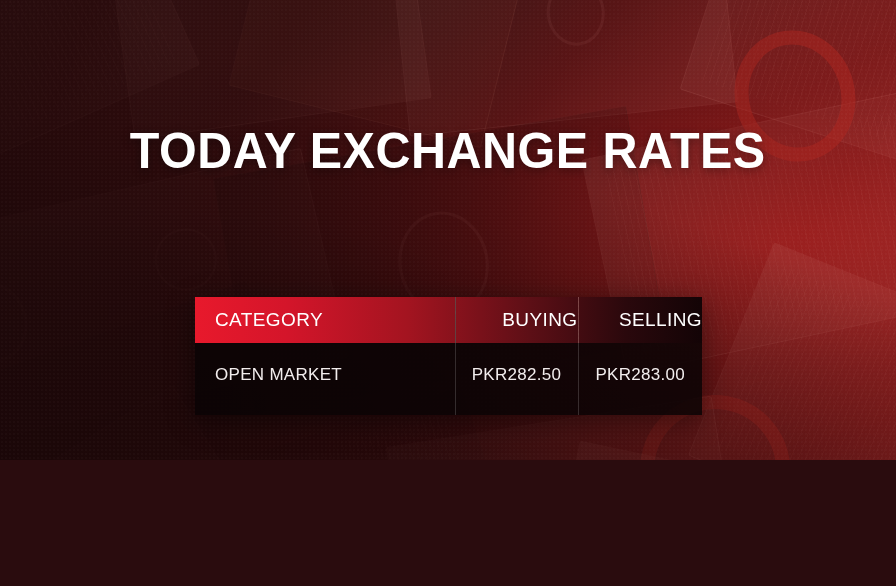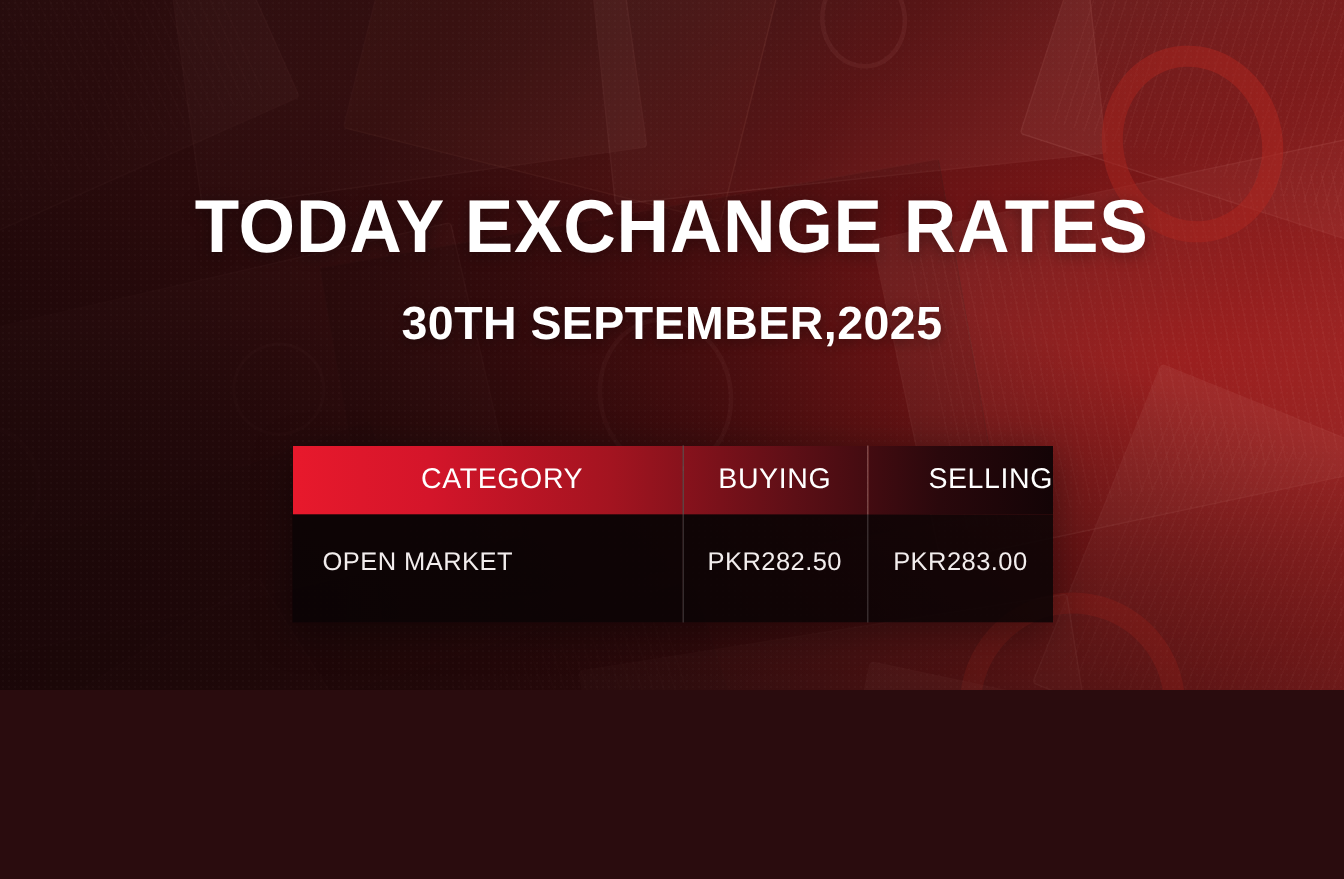--- a/index.html
+++ b/index.html
@@ -160,22 +160,22 @@
   .rate-table thead tr {
     background:linear-gradient(90deg,
       #e8192c 0%,
       #d4152a 18%,
       #a31420 42%,
       #5d0f16 66%,
       #2a080c 85%,
       #130406 100%);
   }
 
-  .rate-table thead th.c-category { text-align:center;  padding-left:20px; }
-  .rate-table thead th.c-buying   { text-align:center; }
+  .rate-table thead th.c-category { text-align:left;  padding-left:20px; }
+  .rate-table thead th.c-buying   { text-align:right; }
   .rate-table thead th.c-selling  { text-align:right; }
 
   .rate-table tbody {
     background:rgba(10,3,4,0.88);
   }
 
   .rate-table tbody td {
     height:35px;
     font-size:17px;
     color:#f2eded;
@@ -257,21 +257,20 @@
   <div class="bg-layer bg-shade"></div>
   <div class="bg-layer bg-tint"></div>
   <div class="bg-layer bg-tint2"></div>
   <div class="bg-layer bg-dots"></div>
 
   <div id="content">
 
     <div class="title">TODAY EXCHANGE RATES</div>
 
 
-    <div class="date">30TH SEPTEMBER,2025</div>
 
     <table class="rate-table">
       <colgroup>
         <col style="width:260px">
         <col style="width:123px">
         <col style="width:124px">
       </colgroup>
       <thead>
         <tr>
           <th class="c-category">CATEGORY</th>

